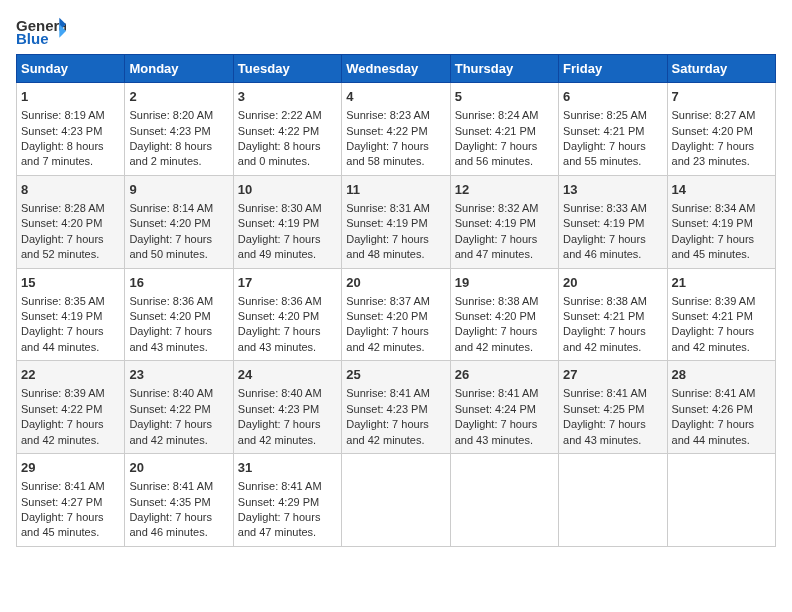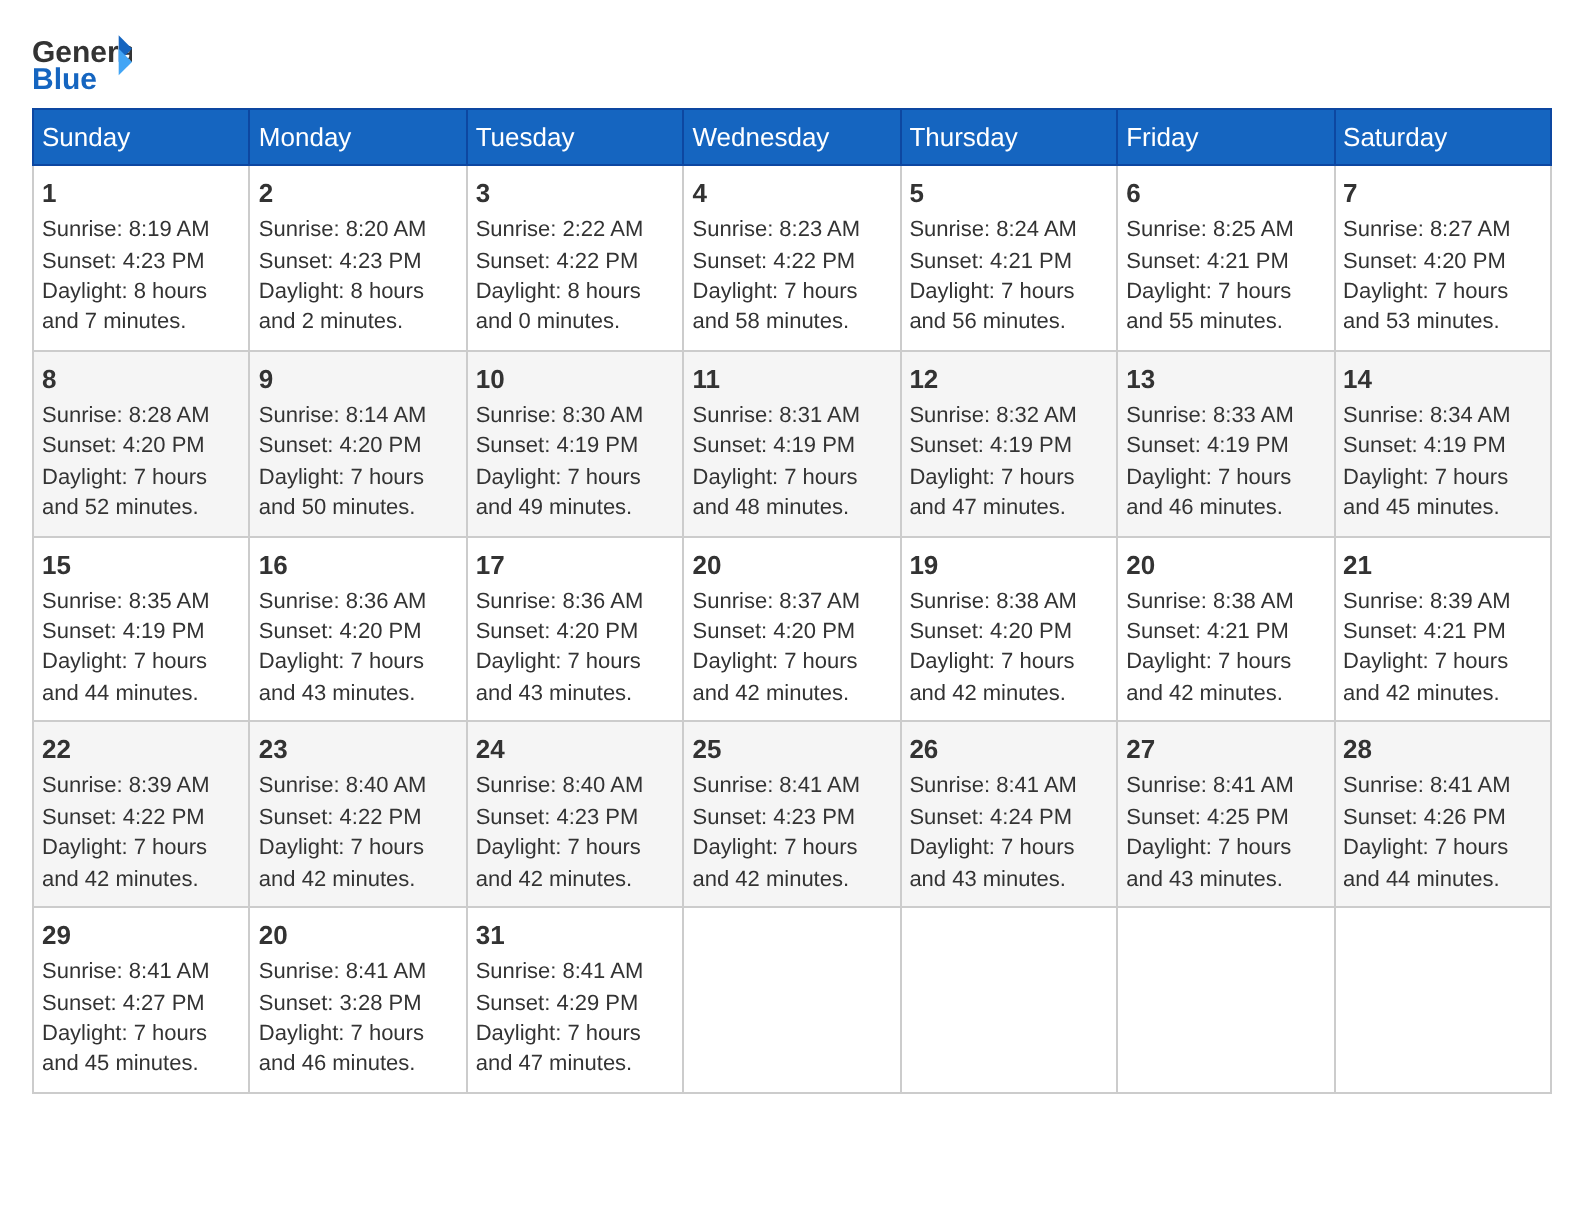--- a/index.html
+++ b/index.html
@@ -41,21 +41,21 @@
       width: 100%;
       border-collapse: collapse;
       font-size: 11px;
     }
     .calendar thead th {
       background: #1565c0;
       color: #fff;
       padding: 6px 4px;
       text-align: left;
       font-size: 13px;
-      font-weight: normal;
+      font-weight: bold;
       border: 1px solid #0d47a1;
     }
     .calendar tbody td {
       vertical-align: top;
       padding: 5px 4px;
       border: 1px solid #ccc;
       background: #fff;
       width: 14.28%;
       min-height: 80px;
       color: #333;
@@ -146,21 +146,21 @@
           <div>Sunrise: 8:25 AM</div>
           <div>Sunset: 4:21 PM</div>
           <div>Daylight: 7 hours</div>
           <div>and 55 minutes.</div>
         </td>
         <td>
           <span class="day-num">7</span>
           <div>Sunrise: 8:27 AM</div>
           <div>Sunset: 4:20 PM</div>
           <div>Daylight: 7 hours</div>
-          <div>and 53 minutes.</div>
+          <div>and 23 minutes.</div>
         </td>
       </tr>
       <tr>
         <td>
           <span class="day-num">8</span>
           <div>Sunrise: 8:28 AM</div>
           <div>Sunset: 4:20 PM</div>
           <div>Daylight: 7 hours</div>
           <div>and 52 minutes.</div>
         </td>
@@ -313,21 +313,21 @@
         <td>
           <span class="day-num">29</span>
           <div>Sunrise: 8:41 AM</div>
           <div>Sunset: 4:27 PM</div>
           <div>Daylight: 7 hours</div>
           <div>and 45 minutes.</div>
         </td>
         <td>
           <span class="day-num">20</span>
           <div>Sunrise: 8:41 AM</div>
-          <div>Sunset: 3:28 PM</div>
+          <div>Sunset: 4:35 PM</div>
           <div>Daylight: 7 hours</div>
           <div>and 46 minutes.</div>
         </td>
         <td>
           <span class="day-num">31</span>
           <div>Sunrise: 8:41 AM</div>
           <div>Sunset: 4:29 PM</div>
           <div>Daylight: 7 hours</div>
           <div>and 47 minutes.</div>
         </td>

